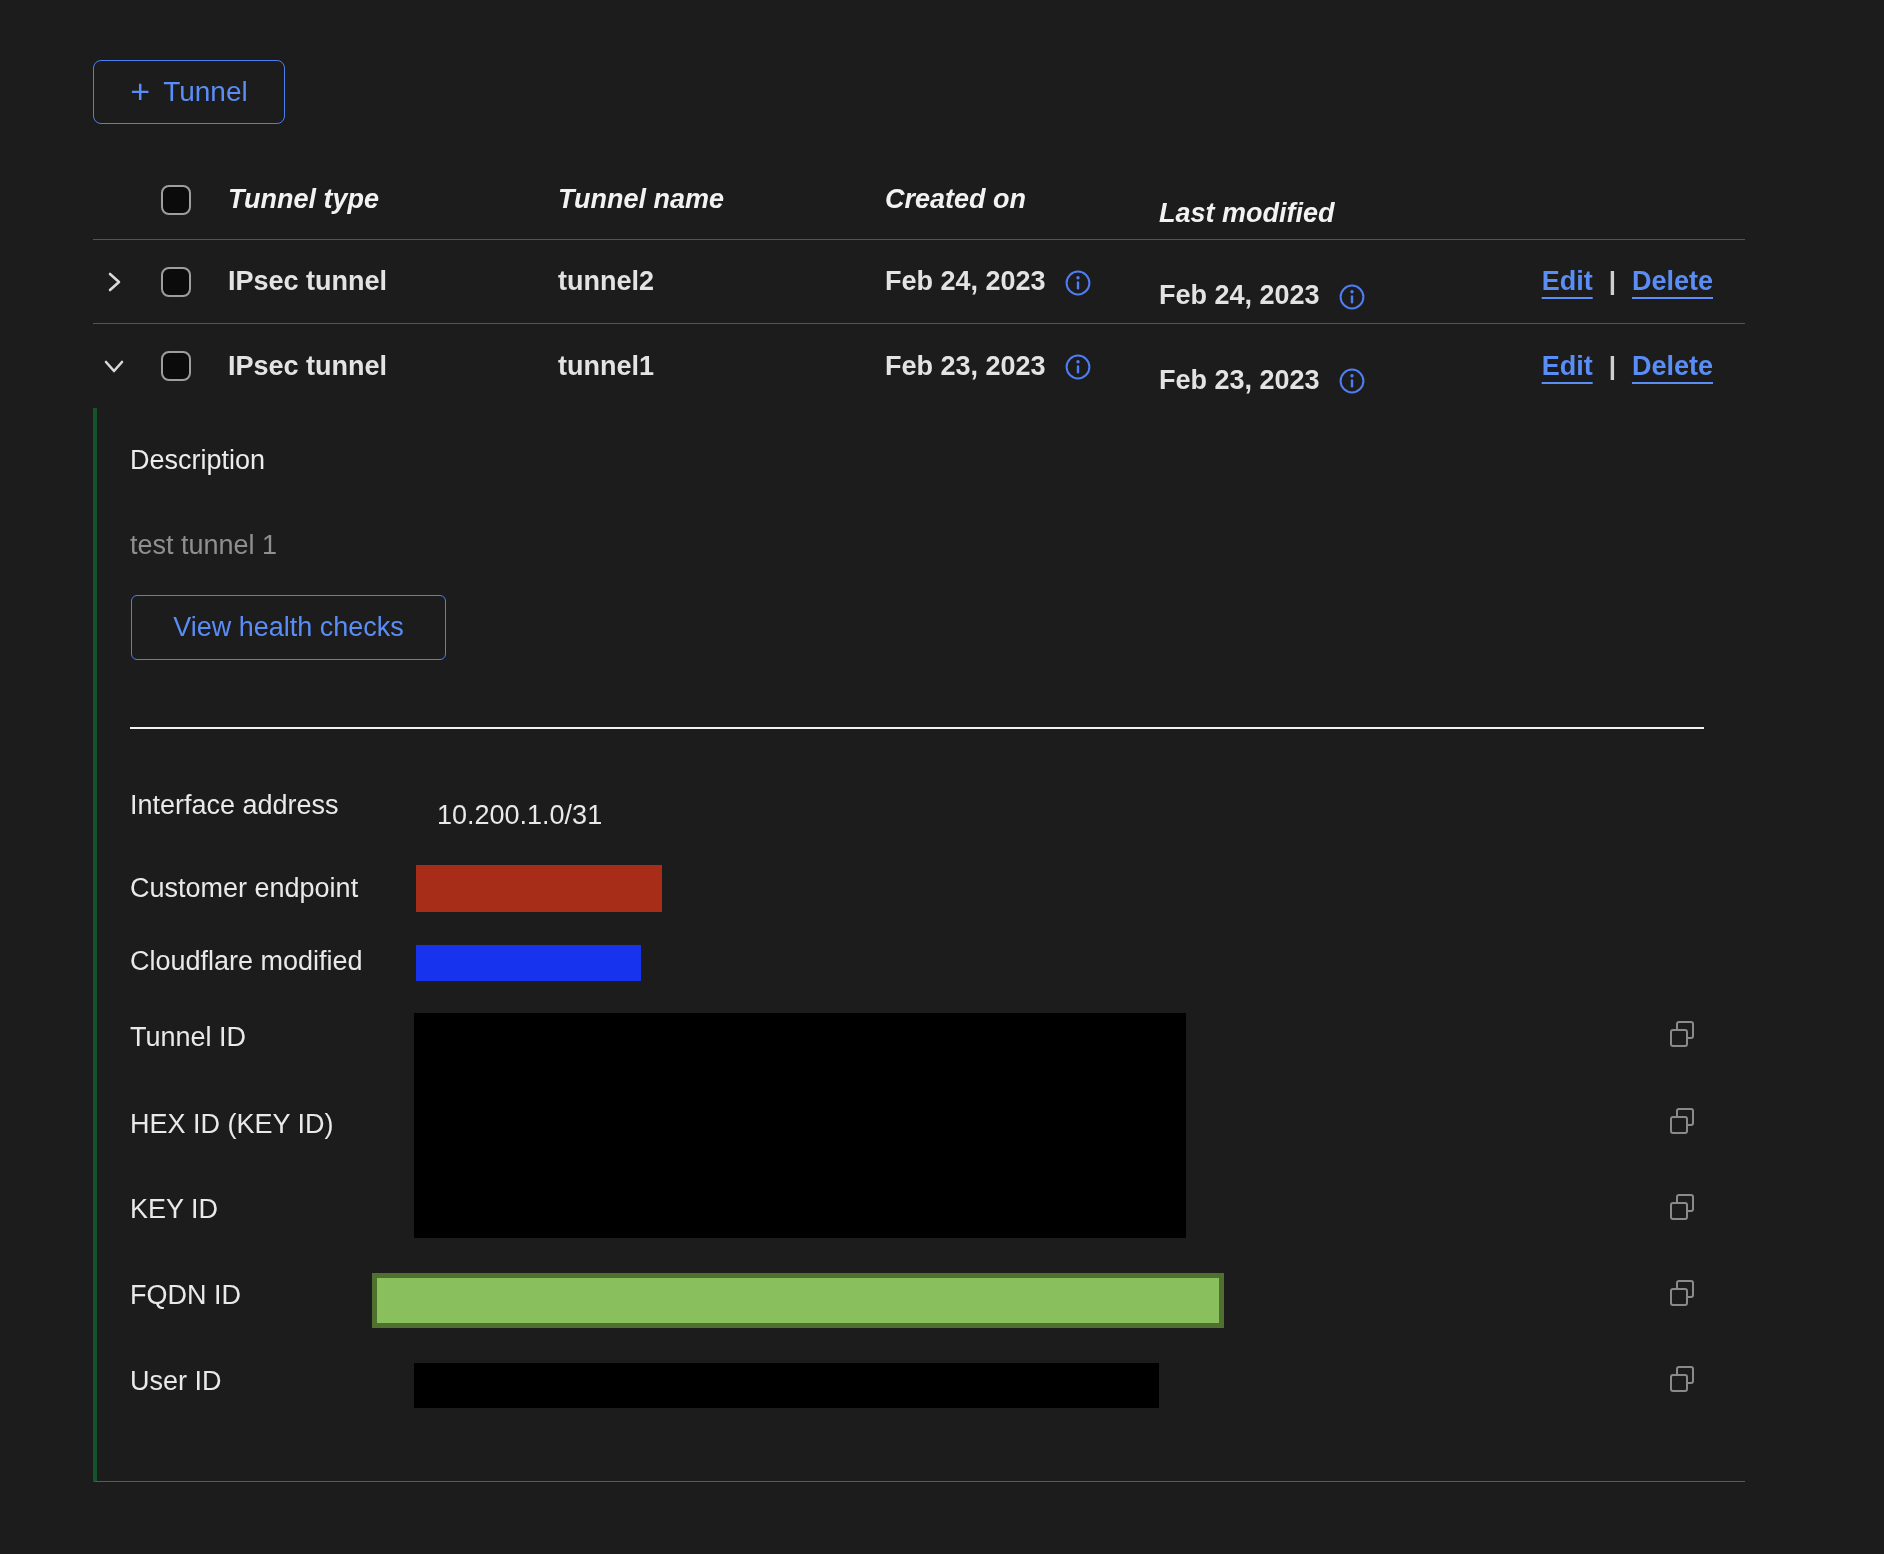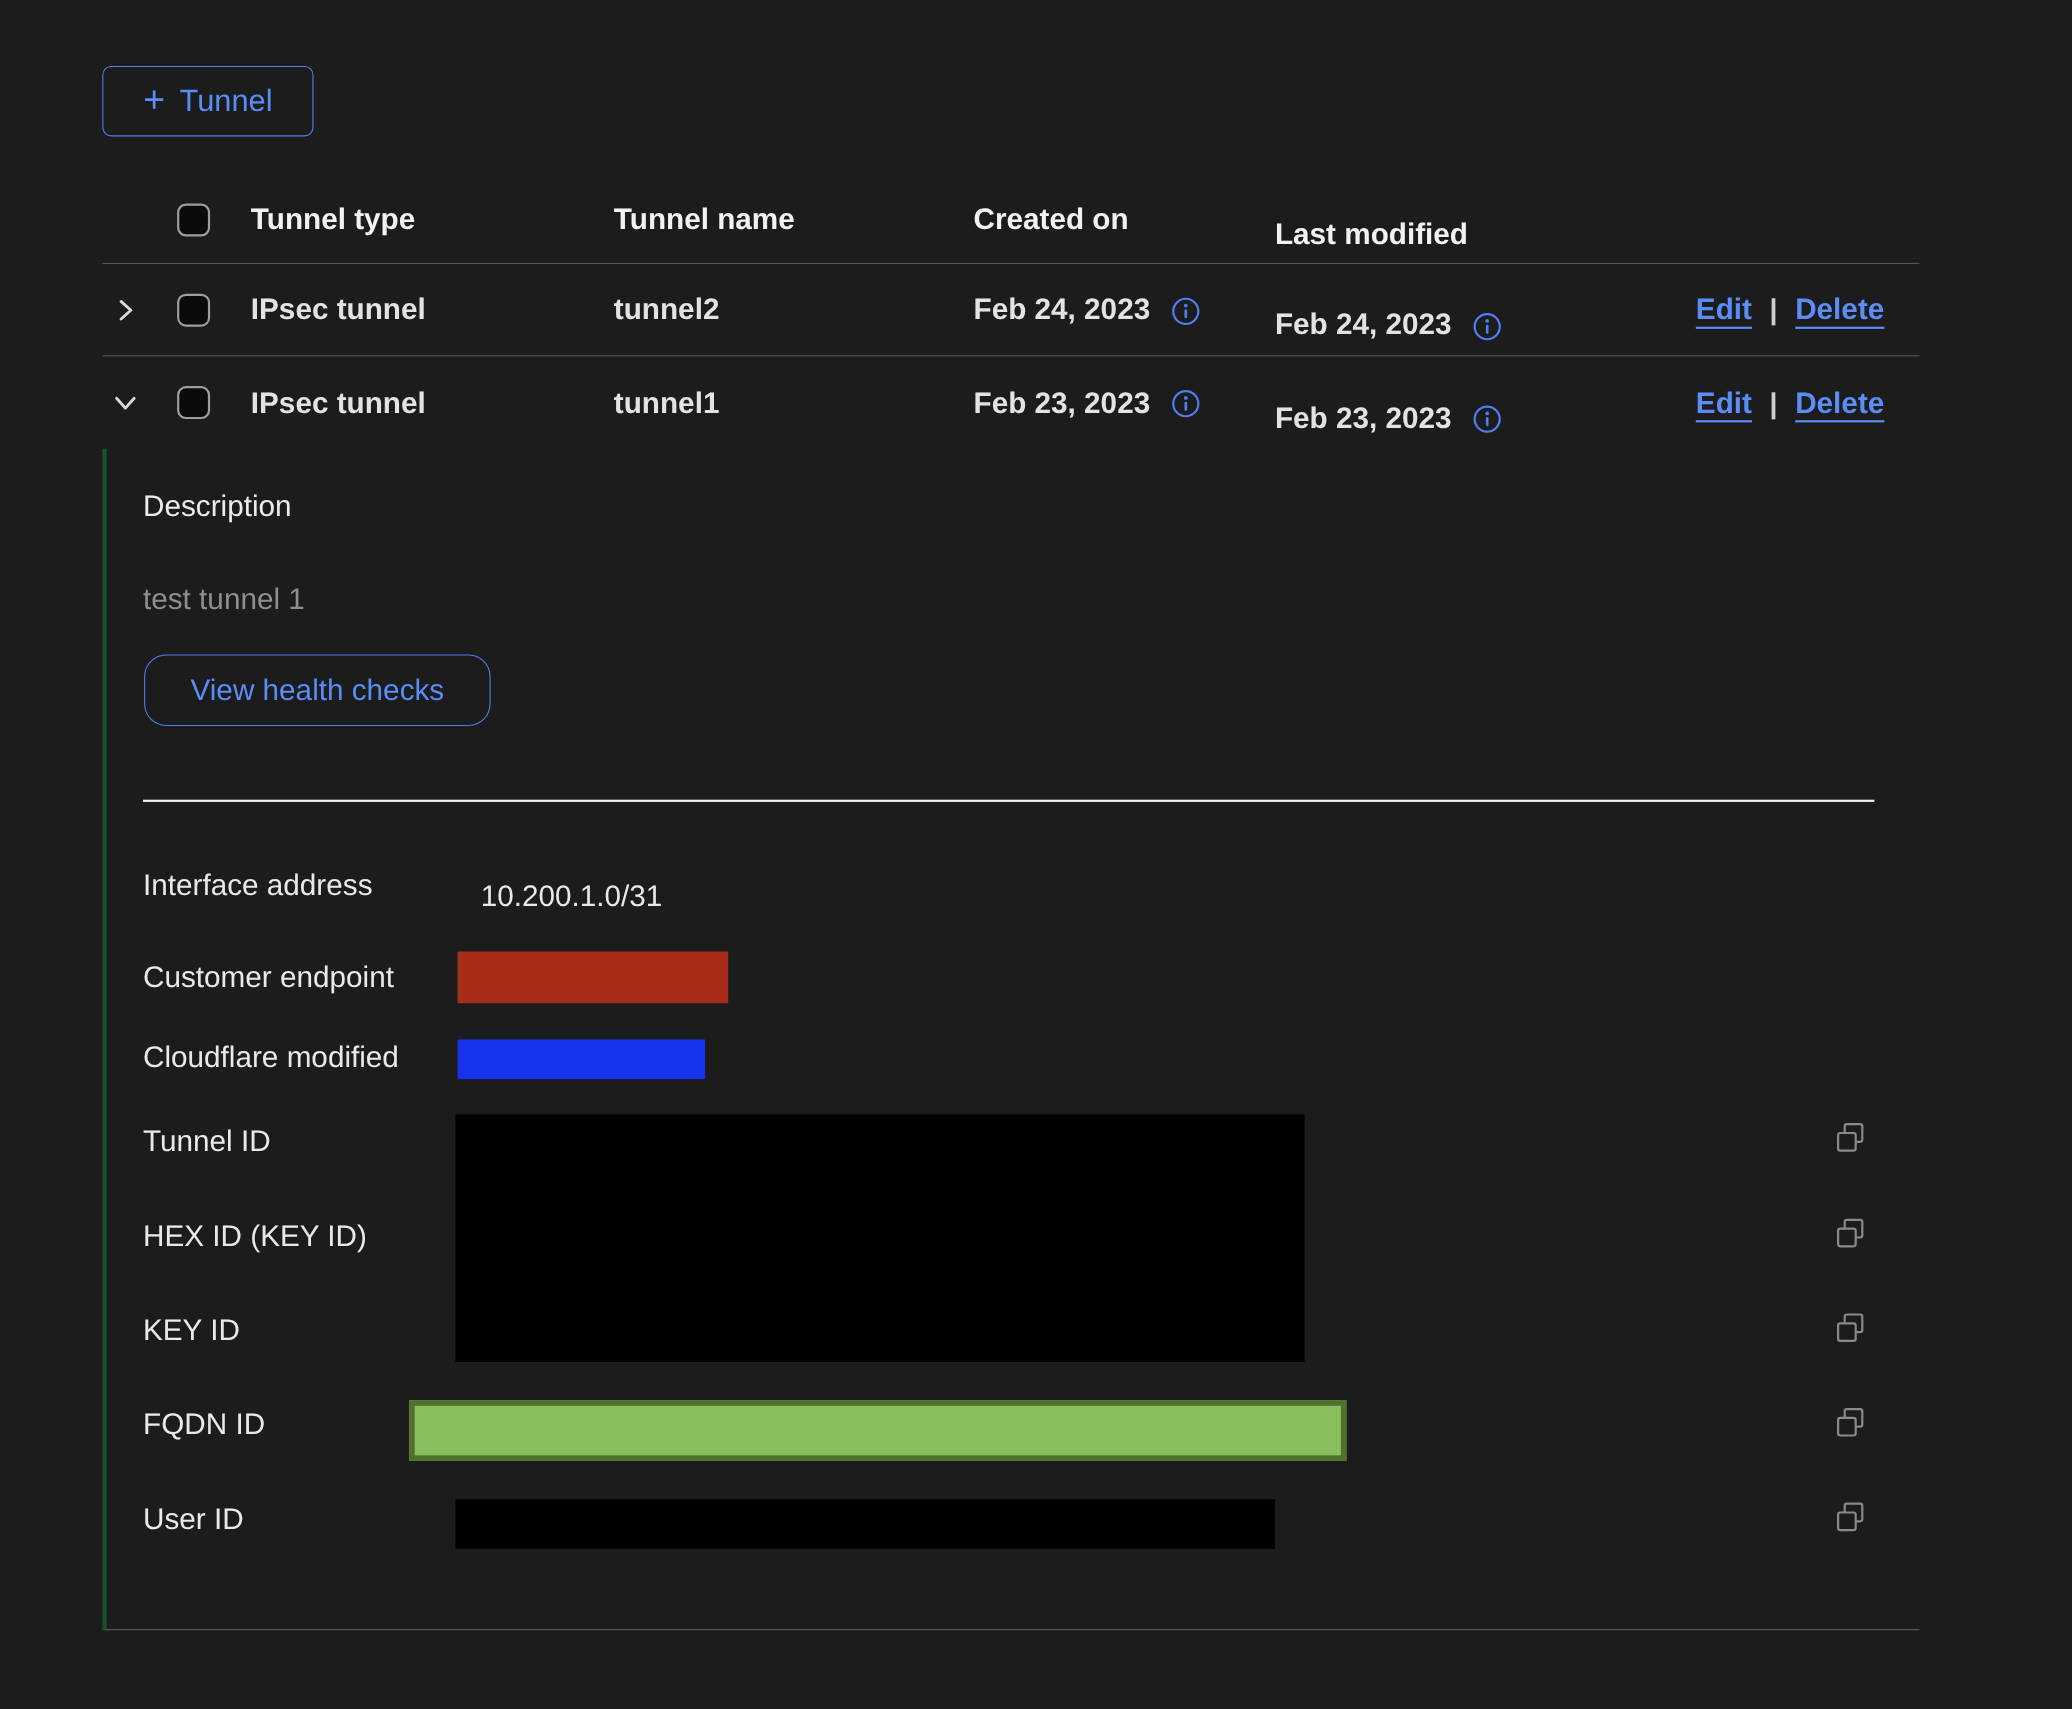--- a/index.html
+++ b/index.html
@@ -15,21 +15,21 @@
     position:absolute; left:93px; top:60px; width:192px; height:64px;
     background:transparent; border:1.5px solid #4d7ef0; border-radius:8px;
     color:#5a8df5; font-size:28px; font-family:inherit;
     display:flex; align-items:center; justify-content:center; gap:13px;
     cursor:pointer;
   }
   .create-btn .plus { font-size:34px; font-weight:300; line-height:1; margin-top:-3px; }
   
   .table { position:absolute; left:93px; top:160px; width:1652px; }
   .trow { display:flex; align-items:center; }
-  .thead { height:80px; border-bottom:1px solid #545454; font-weight:bold; color:#f2f2f2; }
+  .thead { height:80px; border-bottom:1px solid #545454; font-weight:bold; color:#f2f2f2;font-style:italic; }
   .tbody-row { height:84px; font-weight:700; color:#e3e3e3;justify-content:space-between; }
   .row-divider { border-bottom:1px solid #545454; }
   .col-exp   { width:68px;  display:flex; align-items:center; }
   .col-check { width:67px;  display:flex; align-items:center; }
   .col-type  { width:330px; }
   .col-name  { width:327px; }
   .col-date  { width:274px; display:flex; align-items:center; gap:18px; }
   .col-mod   { width:300px; display:flex; align-items:center; gap:18px;margin-top:28px; }
   .col-actions { flex:1; display:flex; align-items:center; justify-content:flex-end; padding-right:32px; }
   .checkbox {
@@ -46,21 +46,21 @@
   
   .panel {
     position:absolute; left:93px; top:408px; width:1652px; height:1074px;
     border-left:4px solid #14532d; border-bottom:1px solid #5a5a5a;
   }
   .panel .abs { position:absolute; }
   .desc-label { left:33px; top:37px; color:#ececec; }
   .desc-value { left:33px; top:122px; color:#8f8f8f; }
   .health-btn {
     left:34px; top:187px; width:315px; height:65px;
-    background:transparent; border:1.5px solid #4d7ef0; border-radius:20px;
+    background:transparent; border:1.5px solid #4d7ef0; border-radius:6px;
     color:#5a8df5; font-size:27px; font-family:inherit; cursor:pointer;
   }
   .light-divider { left:33px; top:319px; width:1574px; height:2px; background:#f2f2f2; }
   .f-label { left:33px; color:#e9e9e9; }
   .f-value { color:#e9e9e9; }
   .redact { position:absolute; }
   .copy-btn { position:absolute; left:1569px; width:34px; height:34px; background:none; border:none; padding:0; cursor:pointer; }
 </style>
 </head>
 <body>

